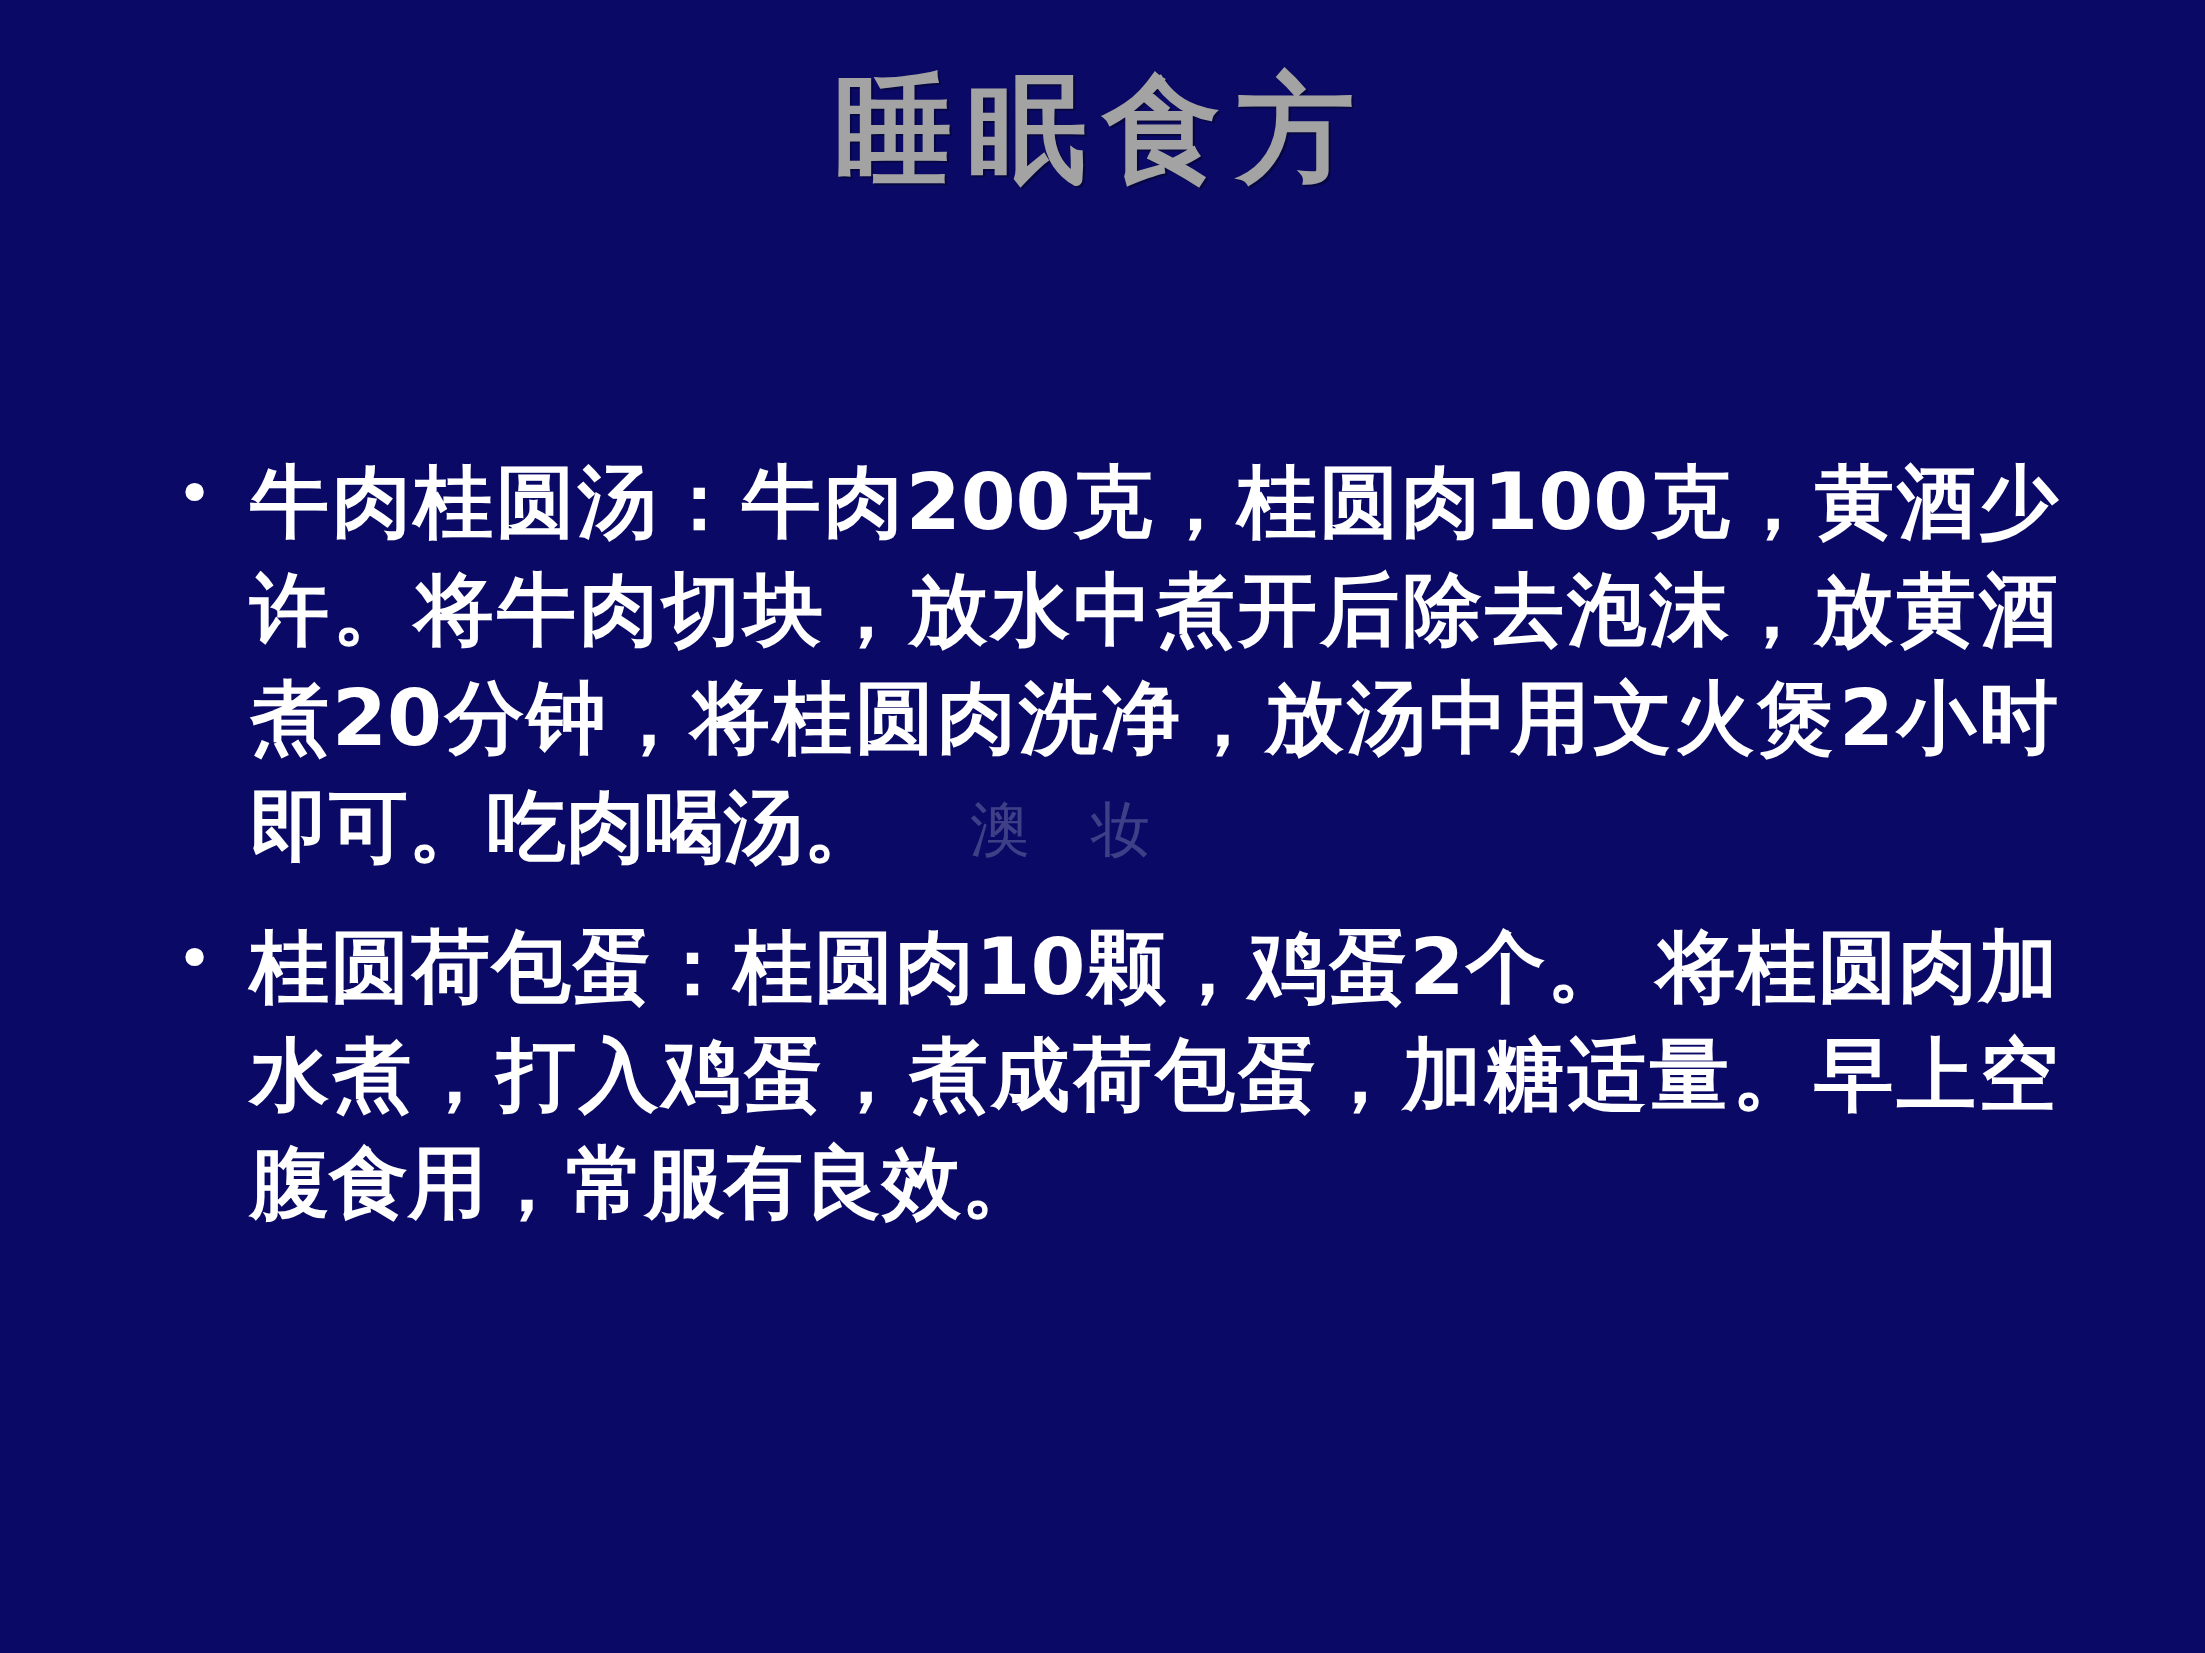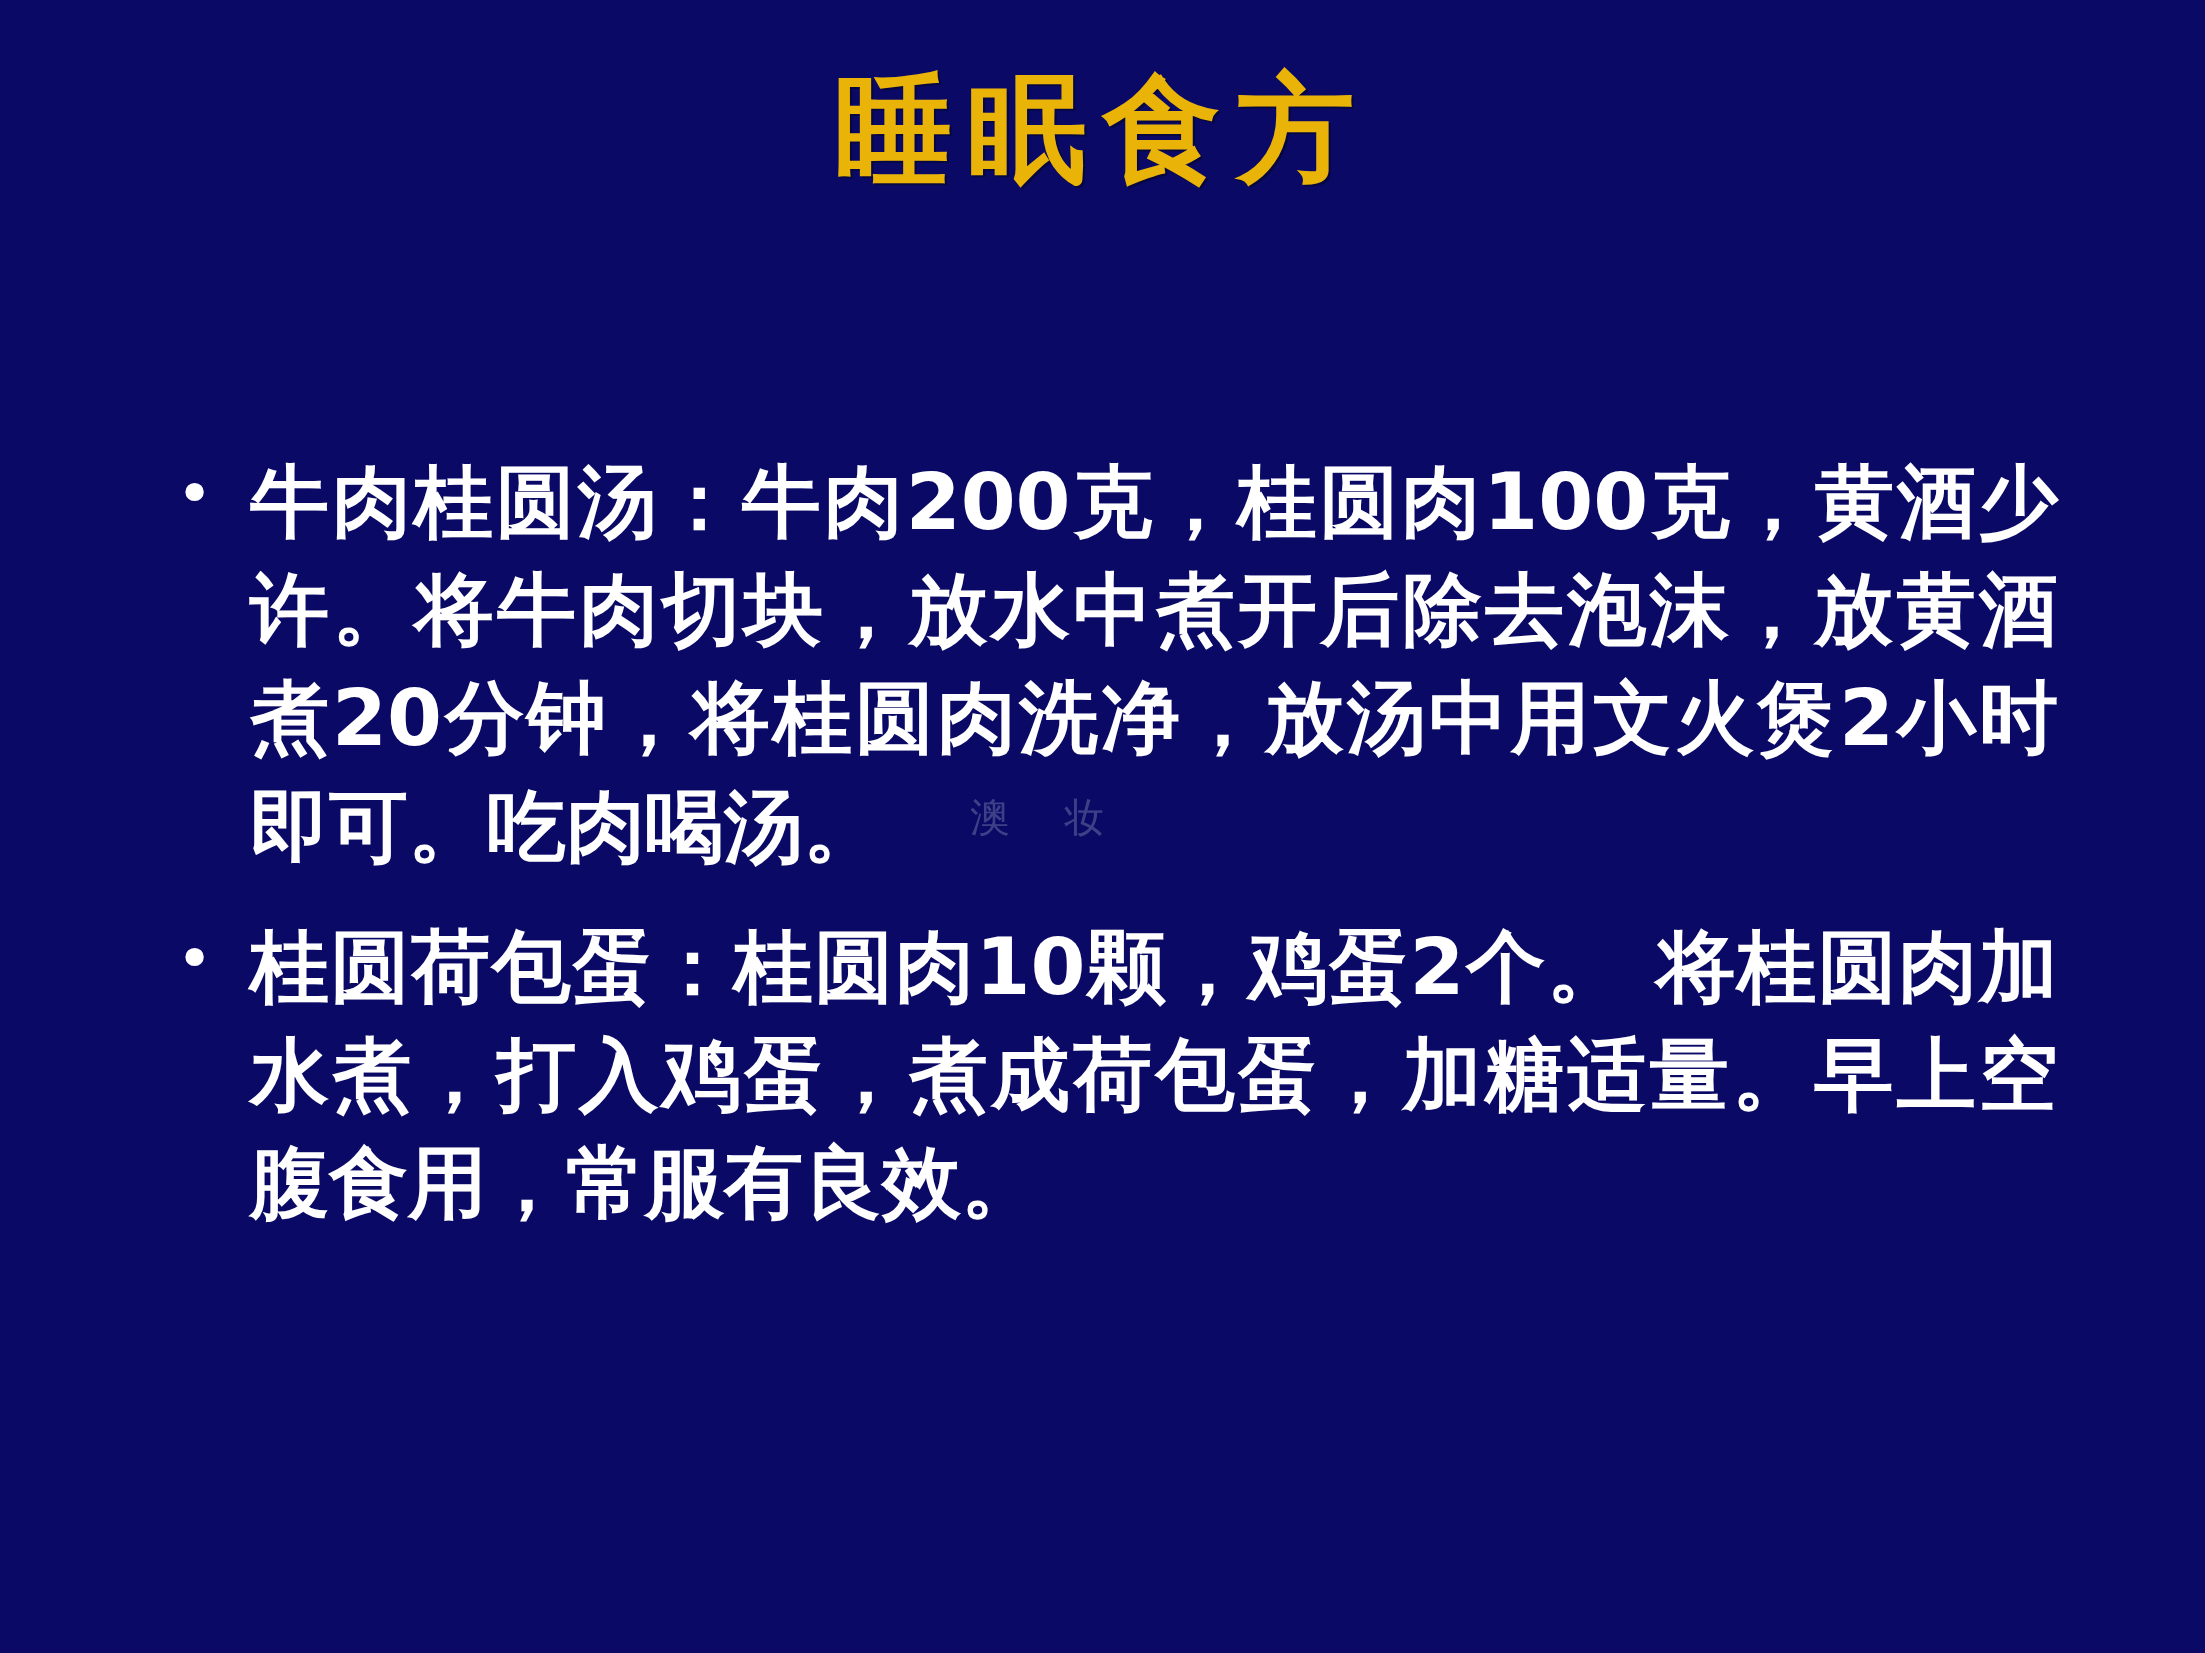--- a/index.html
+++ b/index.html
@@ -19,21 +19,21 @@
     height: 1654px;
     background: #0a0a66;
     box-sizing: border-box;
   }
   .slide-title {
     position: absolute;
     top: 70px;
     left: 0;
     width: 2205px;
     text-align: center;
-    color: #eab308;
+    color: #a3a3a3;
     font-family: "DejaVu Serif", "Liberation Serif", serif;
     font-weight: bold;
     font-size: 118px;
     line-height: 1.0;
     letter-spacing: 16px;
     text-shadow: 2.2px 2.2px 0 rgba(0,0,0,0.35);
   }
   .body-block {
     position: absolute;
     top: 448px;
@@ -60,21 +60,21 @@
   .bullet-text {
     flex: 1 1 auto;
     text-align: justify;
     text-justify: inter-ideograph;
     font-weight: bold;
   }
   .watermark {
     position: absolute;
     top: 790px;
     left: 970px;
-    font-size: 40px;
+    font-size: 60px;
     color: rgba(190, 190, 215, 0.30);
     letter-spacing: 20.6px;
     font-family: "DejaVu Sans", "Liberation Sans", sans-serif;
     pointer-events: none;
     user-select: none;
   }
 </style>
 </head>
 <body>
 

